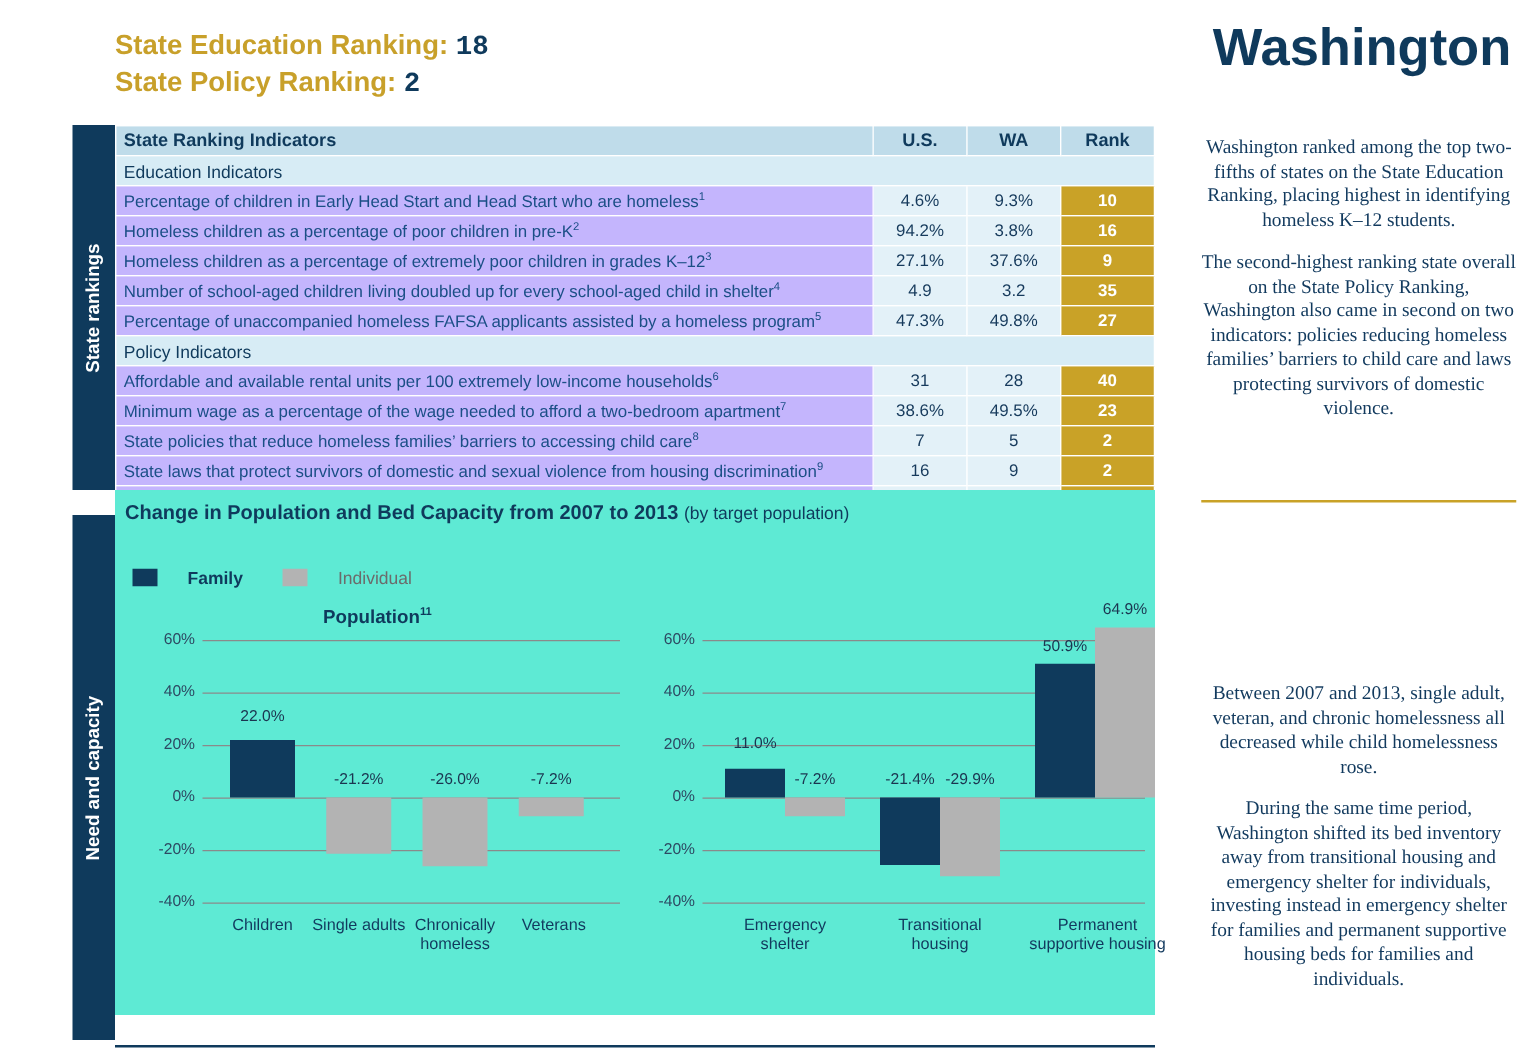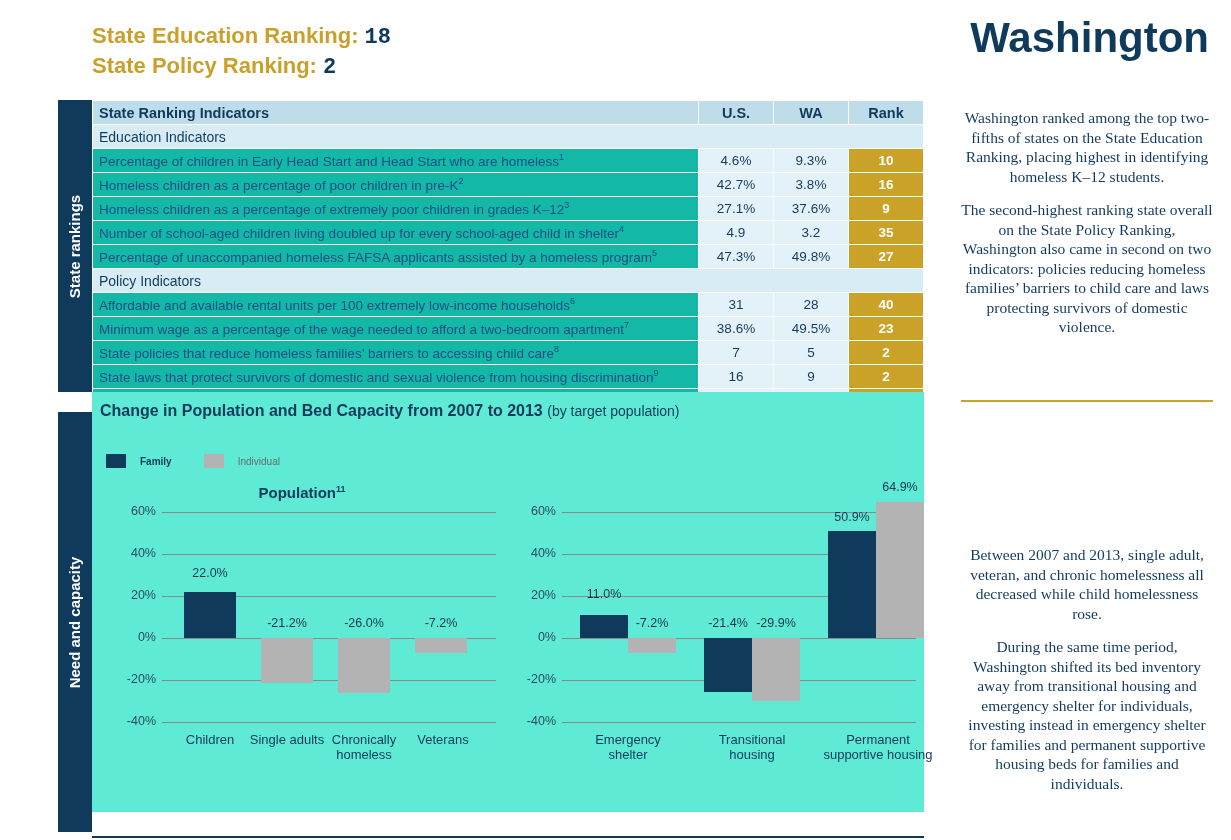--- a/index.html
+++ b/index.html
@@ -50,21 +50,21 @@
   .tbl .hdr th{
     background:#bfdcea;color:#0f3a5c;font-weight:bold;text-align:left;
     font-size:14.5px;
     border-bottom:1px solid #ffffff;
   }
   .tbl .hdr th.num{text-align:center;width:62px;}
   .tbl .section td{
     background:#d7ecf5;color:#0f3a5c;font-weight:normal;font-size:14px;
     text-align:left;
   }
-  .tbl td.label{background:#14b8a6;color:#1b4f86;text-align:left;}
+  .tbl td.label{background:#c4b5fd;color:#1b4f86;text-align:left;}
   .tbl td.val{background:#e3f1f8;color:#163a5c;text-align:center;width:62px;}
   .tbl td.rank{background:#c9a227;color:#ffffff;text-align:center;font-weight:bold;width:62px;}
   .tbl td.label sup{font-size:9px;}
 
   
   .rcol{
     position:absolute;right:18px;top:108px;width:252px;
     font-family:"Liberation Serif", serif;
     color:#123a5e;font-size:15.5px;line-height:19.5px;text-align:center;
   }
@@ -84,21 +84,21 @@
   .panel{
     position:absolute;left:92px;top:392px;width:832px;height:420px;
     background:#5eead4;
   }
   .panel-title{
     position:absolute;left:8px;top:10px;font-size:16px;font-weight:bold;color:#0f3a5c;
   }
   .panel-title .sub{font-weight:normal;font-size:14px;}
 
   .legend{position:absolute;left:14px;top:62px;display:flex;align-items:center;gap:10px;}
-  .legend .item{display:flex;align-items:center;gap:14px;font-size:10px;}
+  .legend .item{display:flex;align-items:center;gap:24px;font-size:14px;}
   .sw{width:20px;height:14px;display:inline-block;}
   .sw.family{background:#0f3a5c;}
   .sw.individual{background:#b3b3b3;}
   .legend .lbl-family{color:#0f3a5c;font-weight:bold;}
   .legend .lbl-individual{color:#6b6b6b;}
 
   .chart{position:absolute;top:92px;height:310px;}
   #chart-population{left:10px;width:400px;}
   #chart-bed{left:410px;width:420px;}
 
@@ -169,21 +169,21 @@
     </tr>
 
     <tr>
       <td class="label"><span>Percentage of children in Early Head Start and Head Start who are homeless</span><sup>1</sup></td>
       <td class="val">4.6%</td>
       <td class="val">9.3%</td>
       <td class="rank">10</td>
     </tr>
     <tr>
       <td class="label"><span>Homeless children as a percentage of poor children in pre-K</span><sup>2</sup></td>
-      <td class="val">42.7%</td>
+      <td class="val">94.2%</td>
       <td class="val">3.8%</td>
       <td class="rank">16</td>
     </tr>
     <tr>
       <td class="label"><span>Homeless children as a percentage of extremely poor children in grades K–12</span><sup>3</sup></td>
       <td class="val">27.1%</td>
       <td class="val">37.6%</td>
       <td class="rank">9</td>
     </tr>
     <tr>

